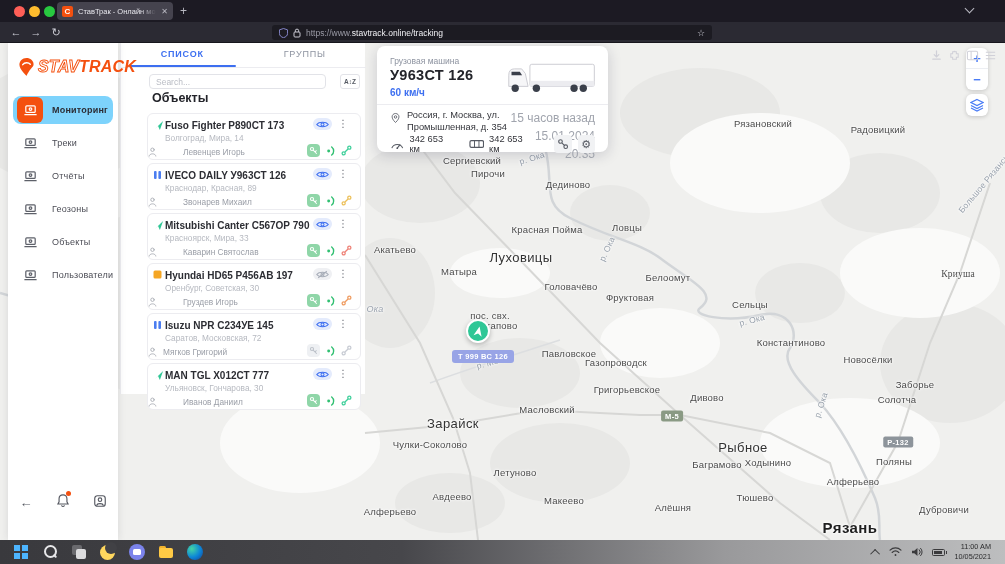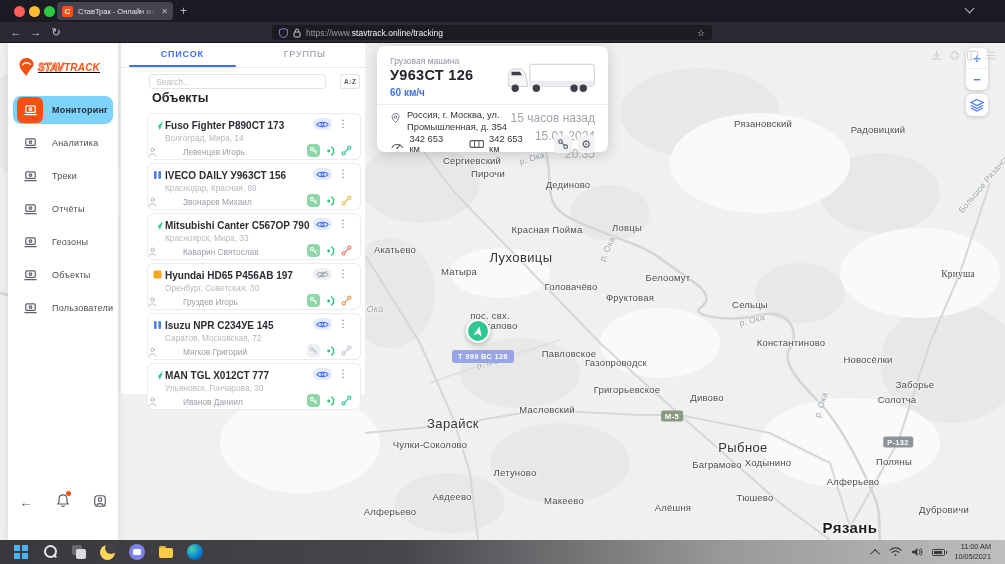--- a/index.html
+++ b/index.html
@@ -41,21 +41,21 @@
   #plate{position:absolute;background:#98a4e6;color:#fff;font-size:7.5px;font-weight:bold;padding:2px 6px;border-radius:3px;white-space:nowrap;z-index:5;letter-spacing:.3px;}
   .mapctl{position:absolute;background:#fff;border-radius:6px;box-shadow:0 1px 4px rgba(0,0,0,.18);z-index:6;text-align:center;}
   #zoomctl{left:966px;top:5px;width:22px;height:42px;}
   #zoomctl div{height:21px;line-height:21px;font-size:13px;color:#4a7cf6;font-weight:bold;}
   #zoomctl div:first-child{border-bottom:1px solid #eceef2;}
   #layersctl{left:966px;top:51px;width:22px;height:22px;display:flex;align-items:center;justify-content:center;}
 
   
   #sidebar{position:absolute;left:8px;top:0;width:110px;height:497px;background:#fff;box-shadow:0 0 8px rgba(40,40,60,.12);z-index:20;}
   #logo{position:absolute;left:10px;top:14px;display:flex;align-items:center;gap:3px;}
-  #logo .word{font-size:10px;font-weight:800;font-style:italic;letter-spacing:.2px;text-decoration:underline;}
+  #logo .word{font-size:16px;font-weight:800;font-style:italic;letter-spacing:.2px;}
   #logo .stav{color:transparent;-webkit-text-stroke:.9px #f4500f;}
   #logo .track{color:#f4500f;}
   #menu{position:absolute;left:5px;top:53px;width:100px;display:flex;flex-direction:column;gap:5px;}
   .mrow{height:28px;border-radius:8px;display:flex;align-items:center;gap:9px;padding-left:4px;}
   .mrow[data-active="true"]{background:#7dd3fc;}
   .mrow .tile{width:26px;height:26px;border-radius:6px;display:flex;align-items:center;justify-content:center;color:#5d6069;flex:0 0 auto;}
   .mrow[data-active="true"] .tile{background:#f4500f;color:#fff;}
   .mrow .mlab{font-size:9px;color:#4b4c55;letter-spacing:.2px;}
   .mrow[data-active="true"] .mlab{color:#2c2d35;font-weight:bold;}
   #sbbottom{position:absolute;left:0;bottom:28px;width:110px;display:flex;justify-content:space-around;align-items:center;color:#555861;}
@@ -371,30 +371,20 @@
           <span class="tile">
             <svg width="15" height="15" viewBox="0 0 16 16" fill="none" stroke="currentColor" stroke-width="1.3" stroke-linecap="round" stroke-linejoin="round">
               <rect class="i-mon" x="3" y="3" width="10" height="7" rx="1"></rect>
               <path class="i-mon" d="M2 12.5 H14"></path>
               <circle class="i-mon" cx="8" cy="6.5" r="1.4"></circle>
             </svg>
           </span>
           <span class="mlab">Мониторинг</span>
         </div>
 
-        <div class="mrow" data-icon="analytics-icon">
-          <span class="tile">
-            <svg width="15" height="15" viewBox="0 0 16 16" fill="none" stroke="currentColor" stroke-width="1.3" stroke-linecap="round" stroke-linejoin="round">
-              <rect class="i-mon" x="3" y="3" width="10" height="7" rx="1"></rect>
-              <path class="i-mon" d="M2 12.5 H14"></path>
-              <circle class="i-mon" cx="8" cy="6.5" r="1.4"></circle>
-            </svg>
-          </span>
-          <span class="mlab">Аналитика</span>
-        </div>
 
         <div class="mrow" data-icon="tracks-icon">
           <span class="tile">
             <svg width="15" height="15" viewBox="0 0 16 16" fill="none" stroke="currentColor" stroke-width="1.3" stroke-linecap="round" stroke-linejoin="round">
               <rect class="i-mon" x="3" y="3" width="10" height="7" rx="1"></rect>
               <path class="i-mon" d="M2 12.5 H14"></path>
               <circle class="i-mon" cx="8" cy="6.5" r="1.4"></circle>
             </svg>
           </span>
           <span class="mlab">Треки</span>
@@ -517,21 +507,21 @@
 
         <div class="card">
           <span class="veh-status" data-status="paused">
 
             <svg class="s-paused" width="9" height="10" viewBox="0 0 9 10">
               <rect x="1" y="1" width="2.6" height="8" rx="1" fill="#4a7df0"></rect>
               <rect x="5.4" y="1" width="2.6" height="8" rx="1" fill="#4a7df0"></rect>
             </svg>
 
           </span>
-          <span class="vname">IVECO DAILY У963СТ 156</span>
+          <span class="vname">IVECO DAILY У963СТ 126</span>
           <span class="eye-btn" data-eye="on">
             <svg width="13" height="9" viewBox="0 0 18 12" fill="none" stroke="currentColor" stroke-width="1.4">
               <path d="M1 6 C4 1.8 14 1.8 17 6 C14 10.2 4 10.2 1 6 Z"></path>
               <circle cx="9" cy="6" r="2.1"></circle>
               <path class="slash" d="M3 10.5 L15 1.5"></path>
             </svg>
           </span>
           <span class="kebab">⋮</span>
           <span class="vaddr">Краснодар, Красная, 89</span>
           <span class="vdrv">
@@ -663,21 +653,21 @@
               <path class="slash" d="M3 10.5 L15 1.5"></path>
             </svg>
           </span>
           <span class="kebab">⋮</span>
           <span class="vaddr">Саратов, Московская, 72</span>
           <span class="vdrv">
             <svg width="9" height="10" viewBox="0 0 10 11" fill="none" stroke="#b0b3ba" stroke-width="1.1" stroke-linecap="round">
               <circle cx="5" cy="3" r="1.9"></circle>
               <path d="M1.3 10 C1.3 6.6 8.7 6.6 8.7 10"></path>
             </svg>
-            <span style="margin-left:20px">Мягков Григорий</span>
+            <span style="">Мягков Григорий</span>
           </span>
           <span class="cicons">
             <span class="key-badge" data-key="off">
               <svg width="9" height="9" viewBox="0 0 12 12" fill="none" stroke="currentColor" stroke-width="1.4" stroke-linecap="round">
                 <circle cx="4" cy="4" r="2.1"></circle>
                 <path d="M5.6 5.6 L10 10 M8 8 L9.7 6.3"></path>
               </svg>
             </span>
             <svg class="ign-ic" width="11" height="12" viewBox="0 0 12 12">
               <circle cx="4" cy="6" r="1.6" fill="currentColor"></circle>

